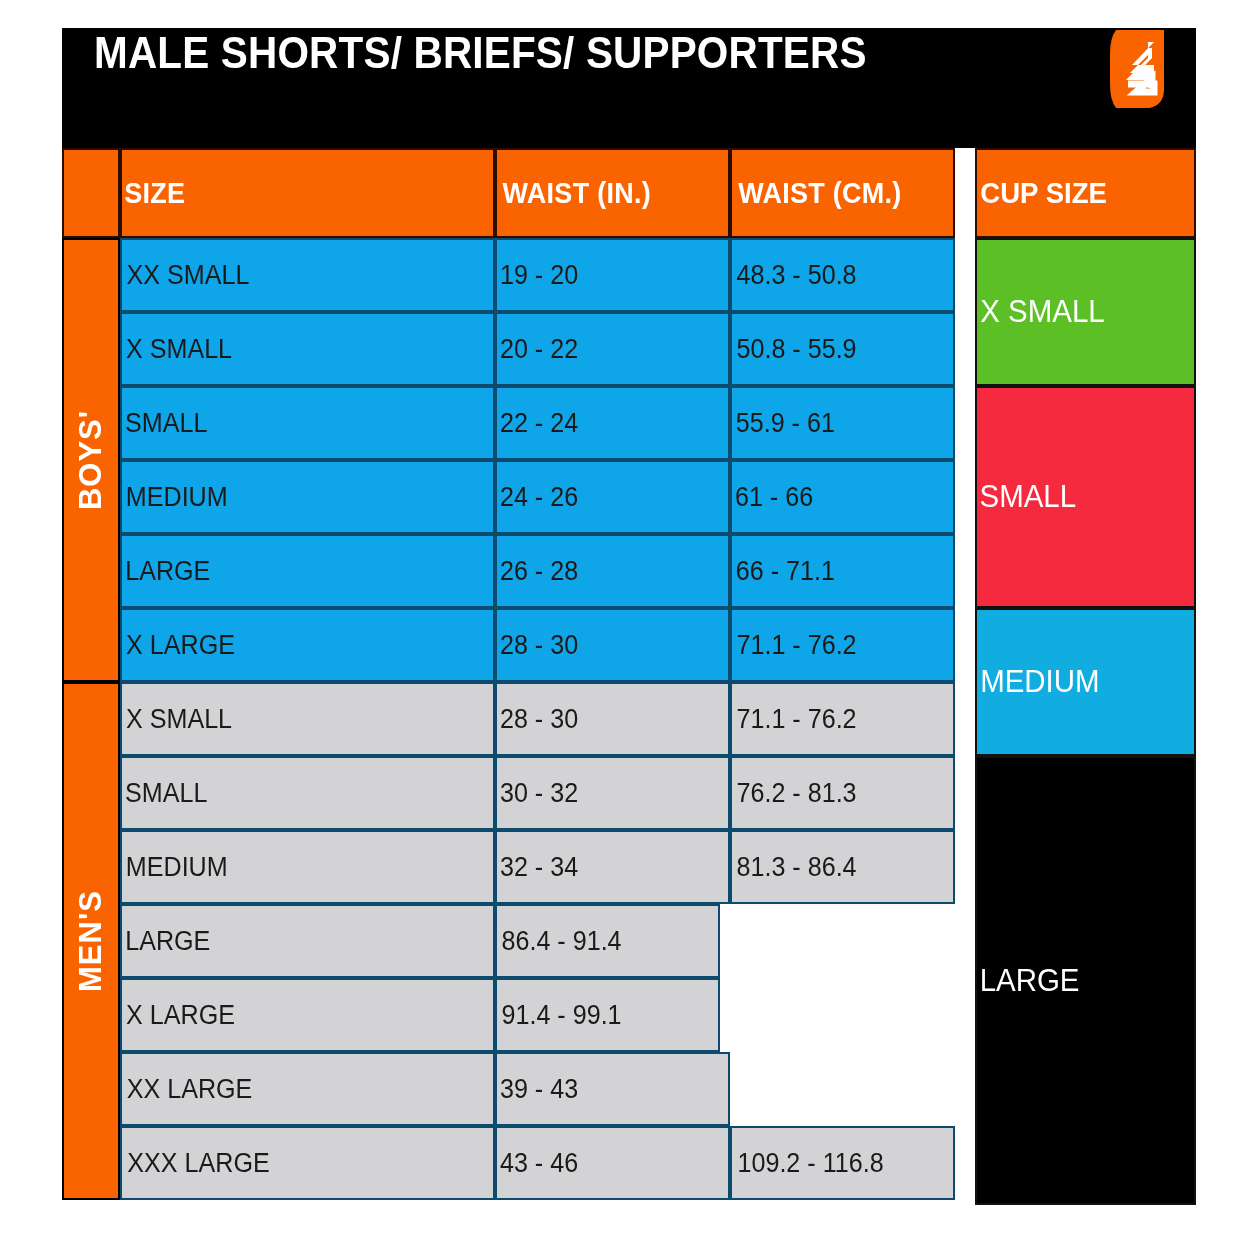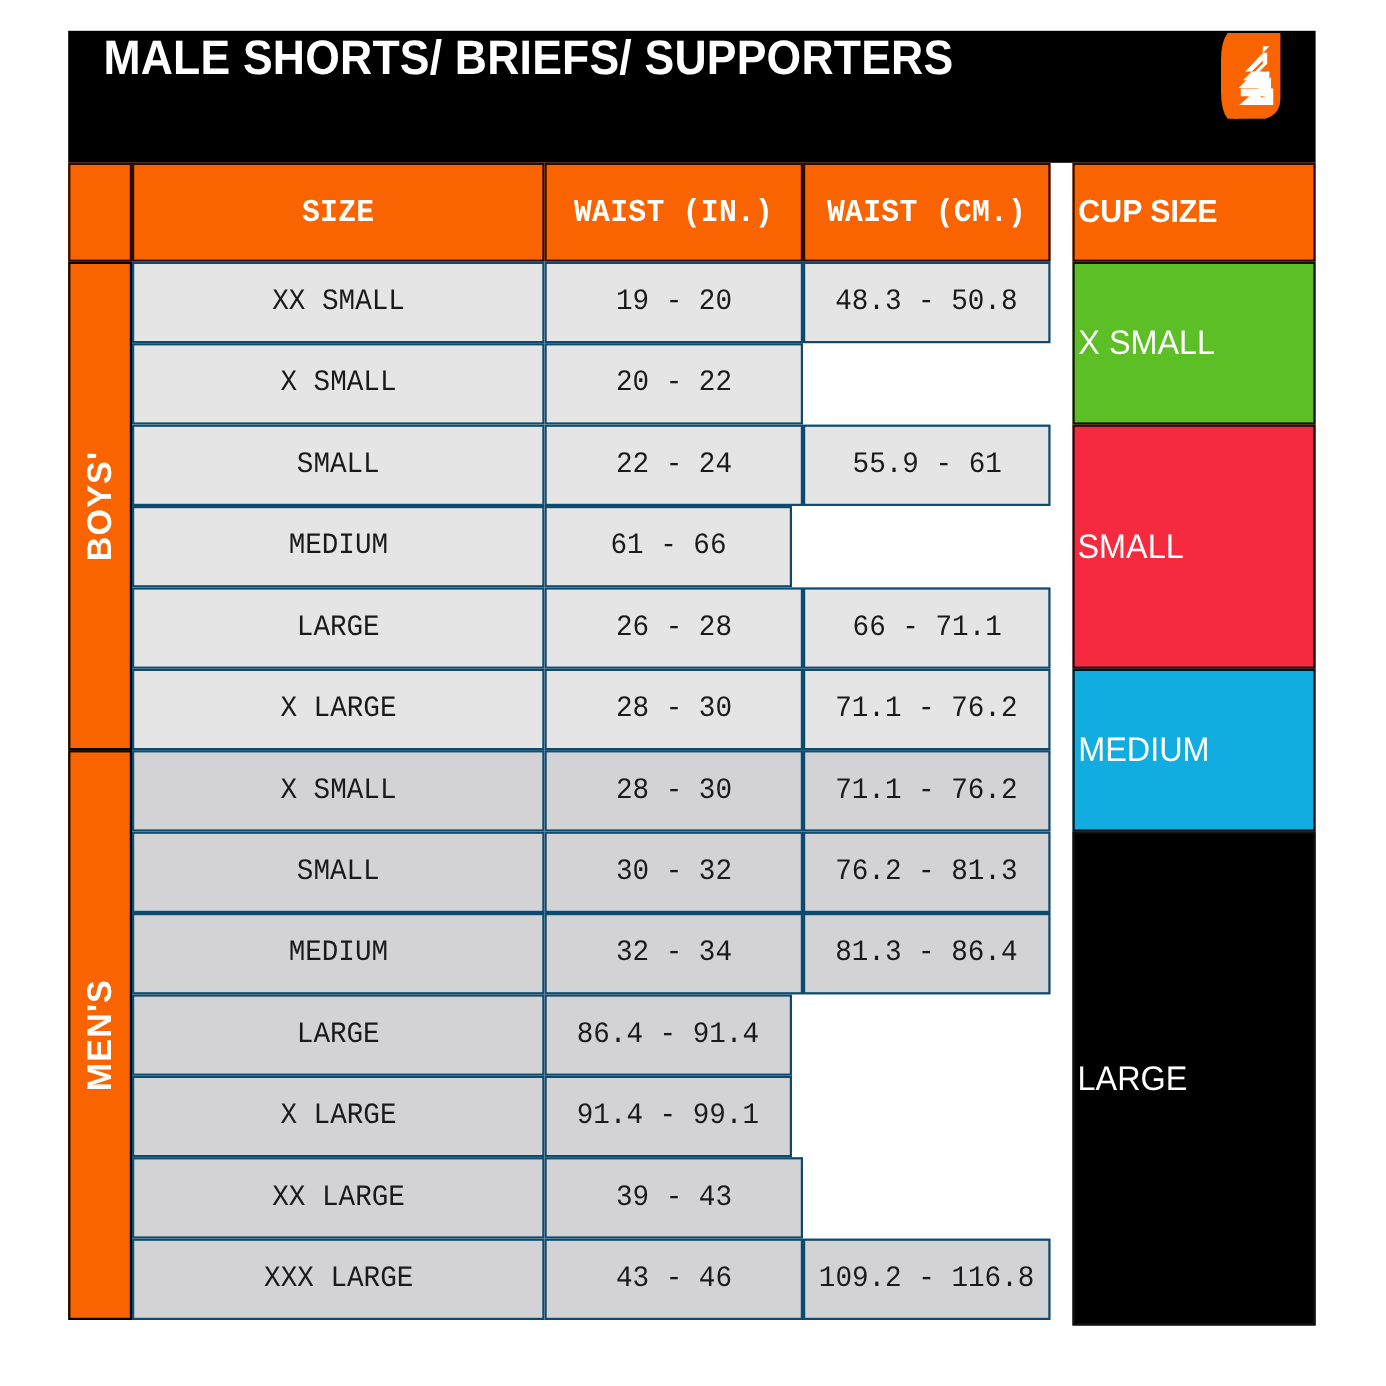--- a/index.html
+++ b/index.html
@@ -113,45 +113,45 @@
   .row {
     display: flex;
     width: 100%;
     box-sizing: border-box;
   }
   .cell {
     box-sizing: border-box;
     border: 2px solid #0c4a6e;
     display: flex;
     align-items: center;
-    justify-content: center;
+    justify-content: flex-start;
     font-size: 27px;
     color: #1a1a1a;
-    font-family: Liberation Mono, monospace;
+    font-family: Liberation Sans, sans-serif;
     overflow: hidden;
     white-space: nowrap;
   }
   .c-size  { width: 375px; }
   .c-in    { width: 235px; }
   .c-cm    { width: 225px; }
 
   .row-head .cell {
     background: #fa6400;
     color: #ffffff;
     font-weight: bold;
     font-size: 29px;
     transform: none;
     letter-spacing: 0.3px;
     border-color: #2a0d00;
   }
   .row-head { height: 90px; }
   .row-head .cell { height: 90px; }
 
   .row-data { height: 74px; }
-  .row-data .cell { height: 74px; background: #e5e5e5; }
+  .row-data .cell { height: 74px; background: #0ea5e9; }
   .row-data.mens .cell { background: #d3d3d5; }
 
   .cell-txt {
     transform: scaleX(0.93);
     display: inline-block;
   }
 
   
   .cup-col {
     position: absolute;
@@ -242,35 +242,41 @@
                 <span class="cell-txt">48.3 - 50.8</span>
               </div>
           </div>
           <div class="row row-data boys">
             <div class="cell c-size">
                 <span class="cell-txt">X SMALL</span>
               </div>
             <div class="cell c-in">
                 <span class="cell-txt">20 - 22</span>
               </div>
+            <div class="cell c-cm">
+                <span class="cell-txt">50.8 - 55.9</span>
+              </div>
           </div>
           <div class="row row-data boys">
             <div class="cell c-size">
                 <span class="cell-txt">SMALL</span>
               </div>
             <div class="cell c-in">
                 <span class="cell-txt">22 - 24</span>
               </div>
             <div class="cell c-cm">
                 <span class="cell-txt">55.9 - 61</span>
               </div>
           </div>
           <div class="row row-data boys">
             <div class="cell c-size">
                 <span class="cell-txt">MEDIUM</span>
+              </div>
+            <div class="cell c-in">
+                <span class="cell-txt">24 - 26</span>
               </div>
             <div class="cell c-cm">
                 <span class="cell-txt">61 - 66</span>
               </div>
           </div>
           <div class="row row-data boys">
             <div class="cell c-size">
                 <span class="cell-txt">LARGE</span>
               </div>
             <div class="cell c-in">

